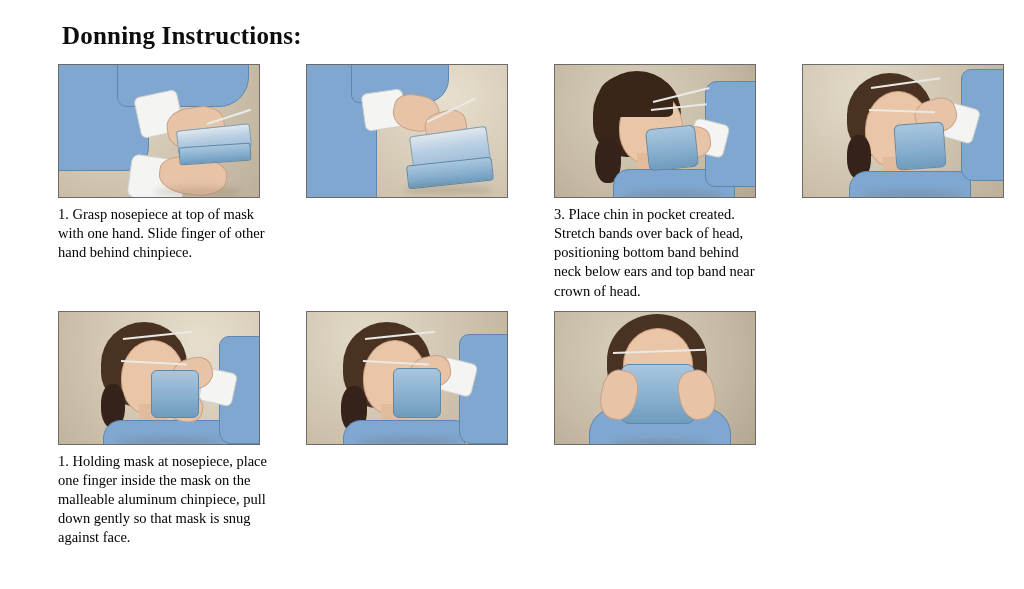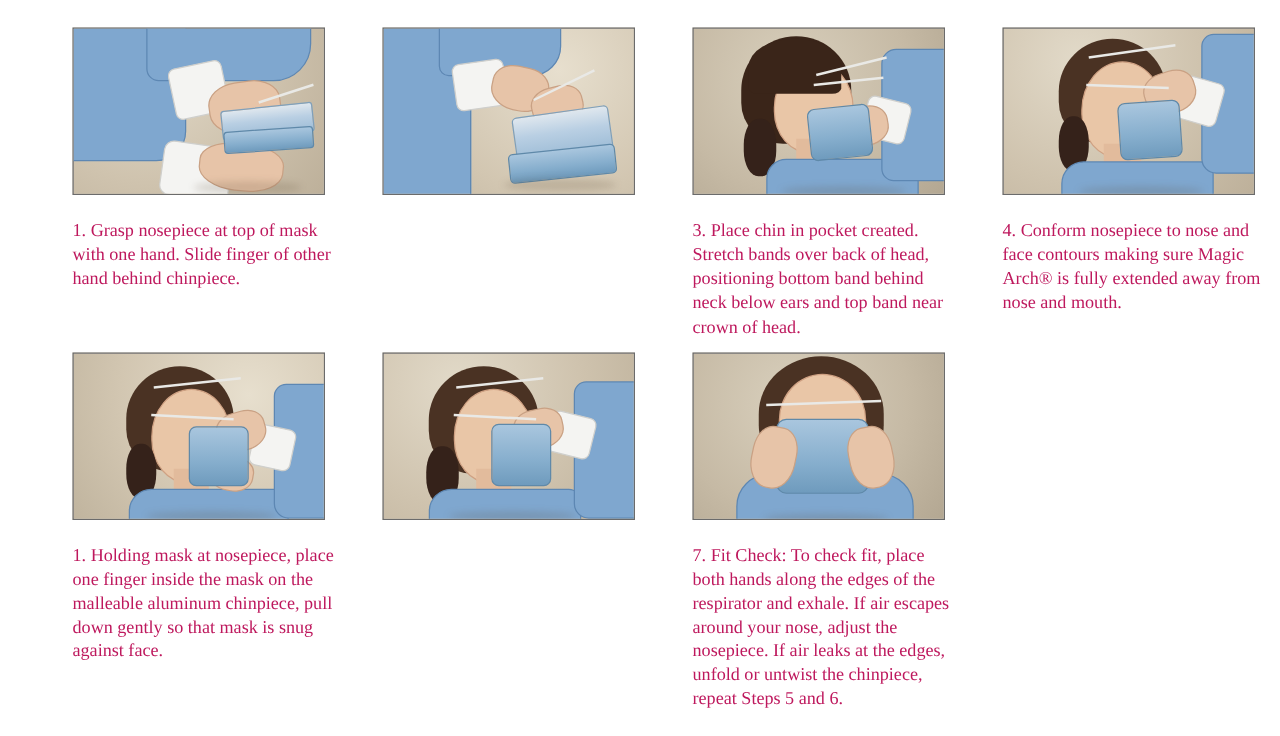--- a/index.html
+++ b/index.html
@@ -42,22 +42,22 @@
     width: 200px;
     height: 132px;
     border: 1px solid #6b6b6b;
     position: relative;
     overflow: hidden;
     background: #d8cfc0;
   }
   .cap {
     font-size: 14.5px;
     line-height: 1.32;
-    margin-top: 20px;
-    color: #be185d;
+    margin-top: 7px;
+    color: #000000;
     width: 208px;
   }
   .row2 .cap { width: 210px; }
 
   
   .bg {
     position: absolute;
     inset: 0;
     background:
       radial-gradient(circle at 30% 20%, #e2dac9 0%, #cfc3ae 55%, #bdb09a 100%);
@@ -131,20 +131,21 @@
     position: absolute;
     background: rgba(90, 70, 50, 0.18);
     filter: blur(3px);
   }
 </style>
 </head>
 <body>
 
 <div class="page">
 
+  <h1 class="title">Donning Instructions:</h1>
 
   <div class="grid">
 
     <div class="cell">
       <div class="photo">
         <div class="bg"></div>
         <div class="gown" style="left:-4px; top:-4px; width:92px; height:108px; border-radius:0 0 24px 0;"></div>
         <div class="gown" style="left:58px; top:-4px; width:130px; height:44px; border-radius:0 0 30px 10px;"></div>
         <div class="cuff" style="left:78px; top:28px; width:42px; height:40px; border-radius:6px; transform:rotate(-12deg);"></div>
         <div class="cuff" style="left:70px; top:92px; width:54px; height:42px; border-radius:8px; transform:rotate(8deg);"></div>
@@ -202,21 +203,20 @@
         <div class="neck" style="left:80px; top:92px; width:30px; height:28px;"></div>
         <div class="gown" style="left:46px; top:106px; width:120px; height:30px; border-radius:18px 10px 0 0;"></div>
         <div class="gown" style="left:158px; top:4px; width:54px; height:110px; border-radius:10px 0 0 12px;"></div>
         <div class="cuff" style="left:140px; top:40px; width:32px; height:34px; border-radius:6px; transform:rotate(16deg);"></div>
         <div class="hand" style="left:112px; top:34px; width:40px; height:32px; transform:rotate(-18deg);"></div>
         <div class="maskblue" style="left:92px; top:58px; width:48px; height:44px; border-radius:6px; transform:rotate(-4deg);"></div>
         <div class="band" style="left:68px; top:22px; width:70px; transform:rotate(-8deg);"></div>
         <div class="band" style="left:66px; top:44px; width:66px; transform:rotate(2deg);"></div>
         <div class="shadow" style="left:60px; top:126px; width:100px; height:8px; border-radius:50%;"></div>
       </div>
-      <div class="cap">4. Conform nosepiece to nose and face contours making sure Magic Arch® is fully extended away from nose and mouth.</div>
     </div>
 
     <div class="cell row2">
       <div class="photo">
         <div class="bg warm"></div>
         <div class="hairdk" style="left:42px; top:10px; width:86px; height:84px;"></div>
         <div class="head" style="left:62px; top:28px; width:62px; height:74px;"></div>
         <div class="pony" style="left:42px; top:72px; width:24px; height:44px;"></div>
         <div class="neck" style="left:80px; top:92px; width:28px; height:28px;"></div>
         <div class="gown" style="left:44px; top:108px; width:126px; height:28px; border-radius:18px 10px 0 0;"></div>
@@ -256,18 +256,17 @@
         <div class="hairdk" style="left:52px; top:2px; width:100px; height:92px;"></div>
         <div class="head" style="left:68px; top:16px; width:68px; height:72px;"></div>
         <div class="neck" style="left:86px; top:78px; width:32px; height:22px;"></div>
         <div class="gown" style="left:34px; top:96px; width:140px; height:40px; border-radius:26px 26px 0 0;"></div>
         <div class="maskblue" style="left:66px; top:52px; width:72px; height:58px; border-radius:8px;"></div>
         <div class="hand" style="left:46px; top:58px; width:34px; height:48px; transform:rotate(12deg);"></div>
         <div class="hand" style="left:124px; top:58px; width:34px; height:48px; transform:rotate(-12deg);"></div>
         <div class="band" style="left:58px; top:40px; width:92px; transform:rotate(-2deg);"></div>
         <div class="shadow" style="left:56px; top:128px; width:100px; height:8px; border-radius:50%;"></div>
       </div>
-      <div class="cap">7. Fit Check: To check fit, place both hands along the edges of the respirator and exhale. If air escapes around your nose, adjust the nosepiece. If air leaks at the edges, unfold or untwist the chinpiece, repeat Steps 5 and 6.</div>
     </div>
 
 
   </div>
 </div>
 
 </body></html>

